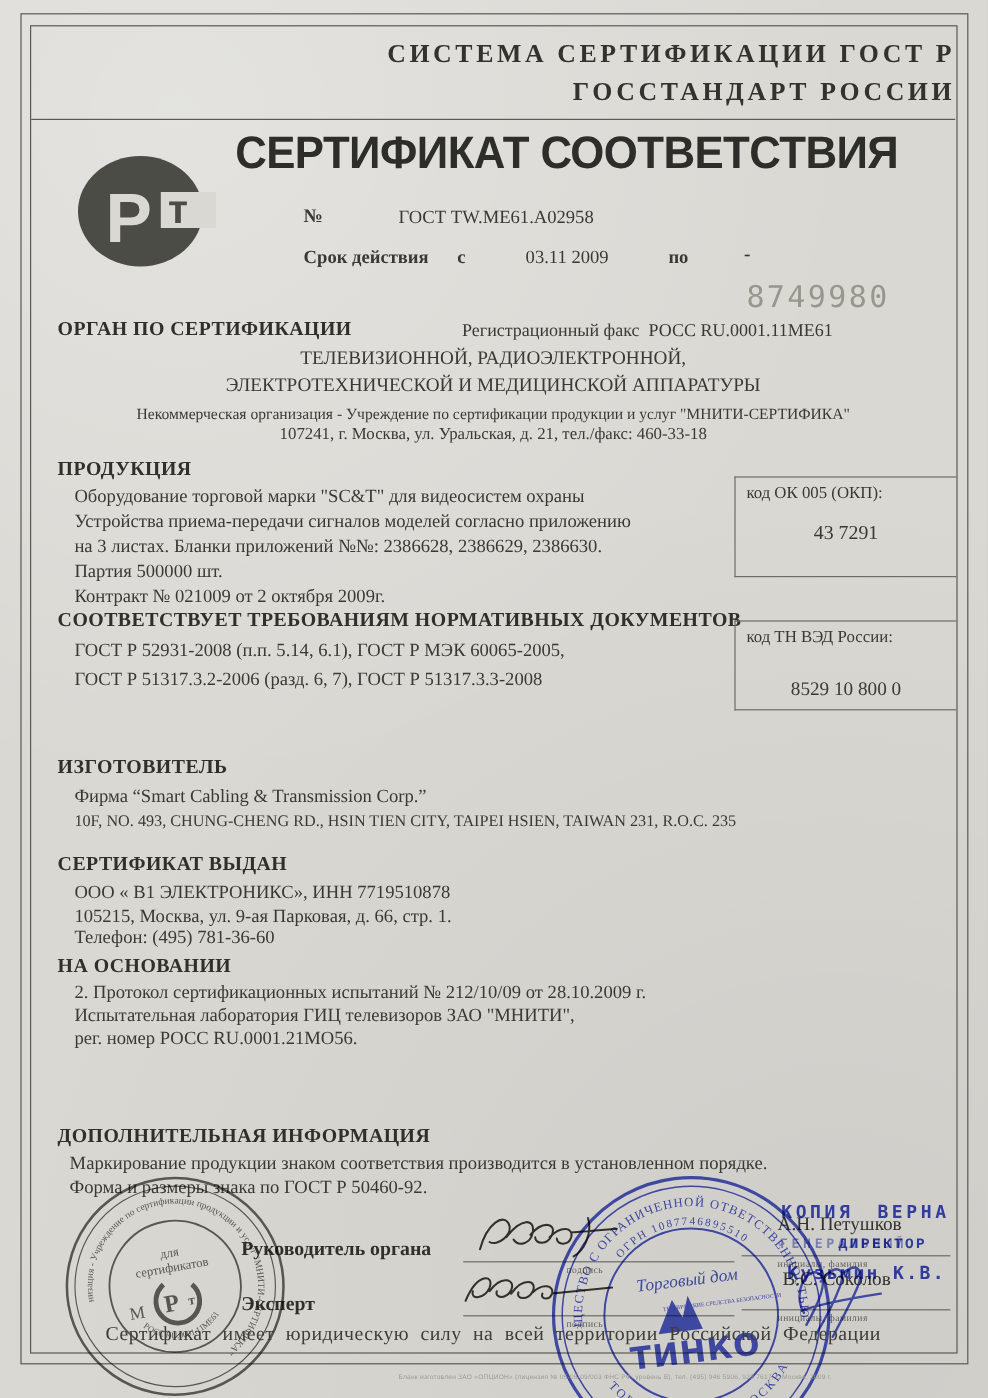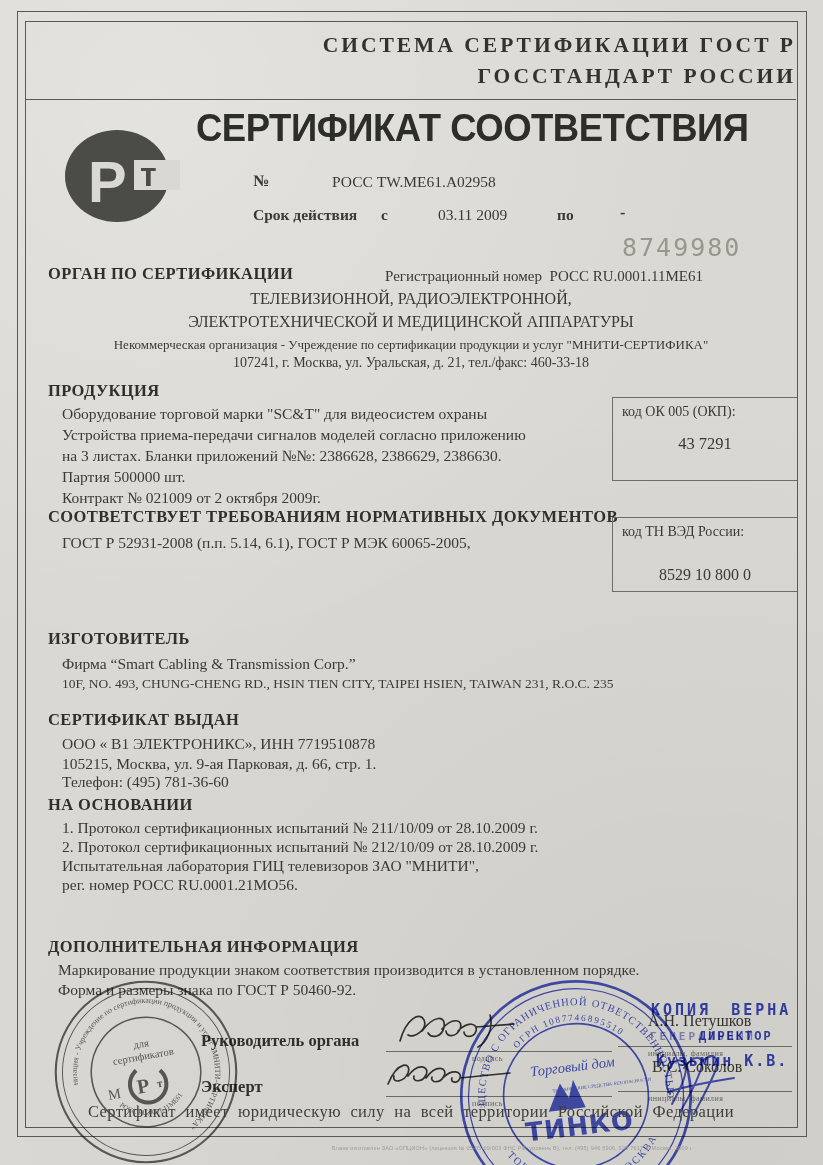--- a/index.html
+++ b/index.html
@@ -69,32 +69,32 @@
   <svg class="abs" style="left:62px;top:126px;" width="118" height="104" viewBox="0 0 118 104">
     <ellipse cx="55" cy="50" rx="52" ry="46" fill="#4c4c46"></ellipse>
     <rect x="72" y="34" width="46" height="30" fill="#d9d8d3"></rect>
     <text x="78" y="60" font-family="Liberation Sans,sans-serif" font-size="34" font-weight="bold" fill="#4c4c46">т</text>
     <text x="26" y="76" font-family="Liberation Sans,sans-serif" font-size="58" font-weight="bold" fill="#d9d8d3">Р</text>
   </svg>
 
   <div class="abs title">СЕРТИФИКАТ СООТВЕТСТВИЯ</div>
 
   <span class="abs numlbl">№</span>
-  <span class="abs numval">РОСС TW.ME61.A02958</span>
+  <span class="abs numval">ГОСТ TW.ME61.A02958</span>
 
   <span class="abs vallbl">Срок действия</span>
   <span class="abs valfrom-l">с</span>
   <span class="abs valfrom">03.11 2009</span>
   <span class="abs valto-l">по</span>
   <span class="abs valto">-</span>
   <span class="abs serial">8749980</span>
 
   <div class="abs sec-h" style="left:48px;top:264px;">ОРГАН ПО СЕРТИФИКАЦИИ</div>
   <div class="abs reg-line">
-    <span>Регистрационный номер</span>&nbsp;
+    <span>Регистрационный факс</span>&nbsp;
     <span>РОСС RU.0001.11МЕ61</span>
   </div>
   <div class="abs ctr body-t" style="top:288px;font-size:16px;">ТЕЛЕВИЗИОННОЙ, РАДИОЭЛЕКТРОННОЙ,</div>
   <div class="abs ctr body-t" style="top:311px;font-size:16px;">ЭЛЕКТРОТЕХНИЧЕСКОЙ И МЕДИЦИНСКОЙ АППАРАТУРЫ</div>
   <div class="abs ctr" style="top:337px;font-size:13px;">Некоммерческая организация - Учреждение по сертификации продукции и услуг "МНИТИ-СЕРТИФИКА"</div>
   <div class="abs ctr" style="top:355px;font-size:14px;">107241, г. Москва, ул. Уральская, д. 21, тел./факс: 460-33-18</div>
 
   <div class="abs sec-h" style="left:48px;top:381px;">ПРОДУКЦИЯ</div>
   <div class="abs body-t" style="left:62px;top:403px;width:545px;">
     <div>Оборудование торговой марки "SC&amp;T" для видеосистем  охраны</div>
@@ -104,38 +104,38 @@
     <div>Контракт № 021009 от 2 октября 2009г.</div>
   </div>
   <div class="abs codebox cb1">
     <div class="cb-label">код ОК 005 (ОКП):</div>
     <div class="cb-val1">43 7291</div>
   </div>
 
   <div class="abs sec-h" style="left:48px;top:507px;">СООТВЕТСТВУЕТ ТРЕБОВАНИЯМ НОРМАТИВНЫХ ДОКУМЕНТОВ</div>
   <div class="abs body-t" style="left:62px;top:531px;width:545px;line-height:24px;">
     <div>ГОСТ Р 52931-2008 (п.п. 5.14, 6.1), ГОСТ Р МЭК 60065-2005,</div>
+    <div>ГОСТ Р 51317.3.2-2006 (разд. 6, 7), ГОСТ Р 51317.3.3-2008</div>
   </div>
   <div class="abs codebox cb2">
     <div class="cb-label">код ТН ВЭД России:</div>
     <div class="cb-val2">8529 10 800 0</div>
   </div>
 
   <div class="abs sec-h" style="left:48px;top:629px;">ИЗГОТОВИТЕЛЬ</div>
   <div class="abs body-t" style="left:62px;top:653px;">Фирма “Smart Cabling &amp; Transmission Corp.”</div>
   <div class="abs small-t" style="left:62px;top:676px;">10F, NO. 493, CHUNG-CHENG RD., HSIN TIEN CITY, TAIPEI HSIEN, TAIWAN 231, R.O.C.  235</div>
 
   <div class="abs sec-h" style="left:48px;top:710px;">СЕРТИФИКАТ ВЫДАН</div>
   <div class="abs body-t" style="left:62px;top:733px;">ООО « В1 ЭЛЕКТРОНИКС»,  ИНН 7719510878</div>
   <div class="abs body-t" style="left:62px;top:753px;">105215, Москва, ул. 9-ая Парковая, д. 66, стр. 1.</div>
   <div class="abs body-t" style="left:62px;top:771px;">Телефон: (495) 781-36-60</div>
 
   <div class="abs sec-h" style="left:48px;top:795px;">НА ОСНОВАНИИ</div>
   <div class="abs body-t" style="left:62px;top:818px;line-height:19px;">
-    <div>1. Протокол сертификационных испытаний № 211/10/09 от 28.10.2009 г.</div>
     <div>2. Протокол сертификационных испытаний № 212/10/09 от 28.10.2009 г.</div>
     <div>Испытательная лаборатория ГИЦ телевизоров ЗАО "МНИТИ",</div>
     <div>рег. номер РОСС RU.0001.21МО56.</div>
   </div>
 
   <div class="abs sec-h" style="left:48px;top:937px;">ДОПОЛНИТЕЛЬНАЯ ИНФОРМАЦИЯ</div>
   <div class="abs body-t" style="left:58px;top:959px;">Маркирование продукции знаком соответствия производится в установленном порядке.</div>
   <div class="abs body-t" style="left:58px;top:979px;">Форма и размеры знака по ГОСТ Р 50460-92.</div>
 
   <div class="abs siglbl" style="left:201px;top:1031px;">Руководитель органа</div>

